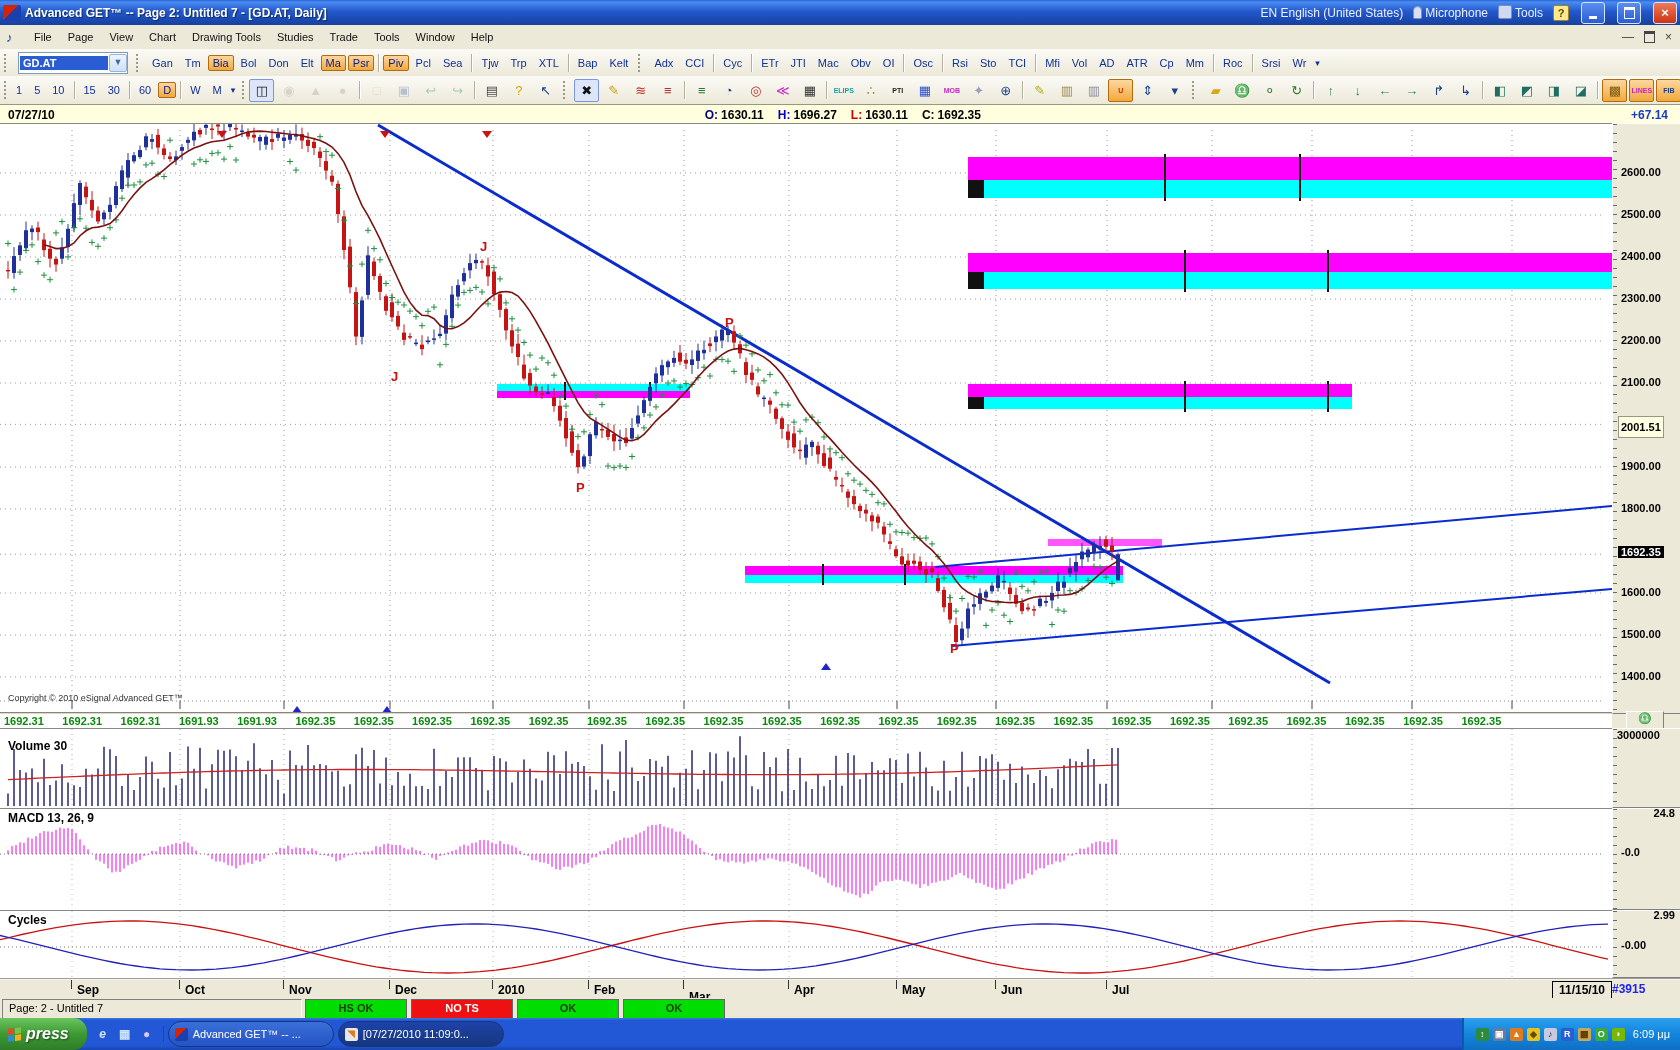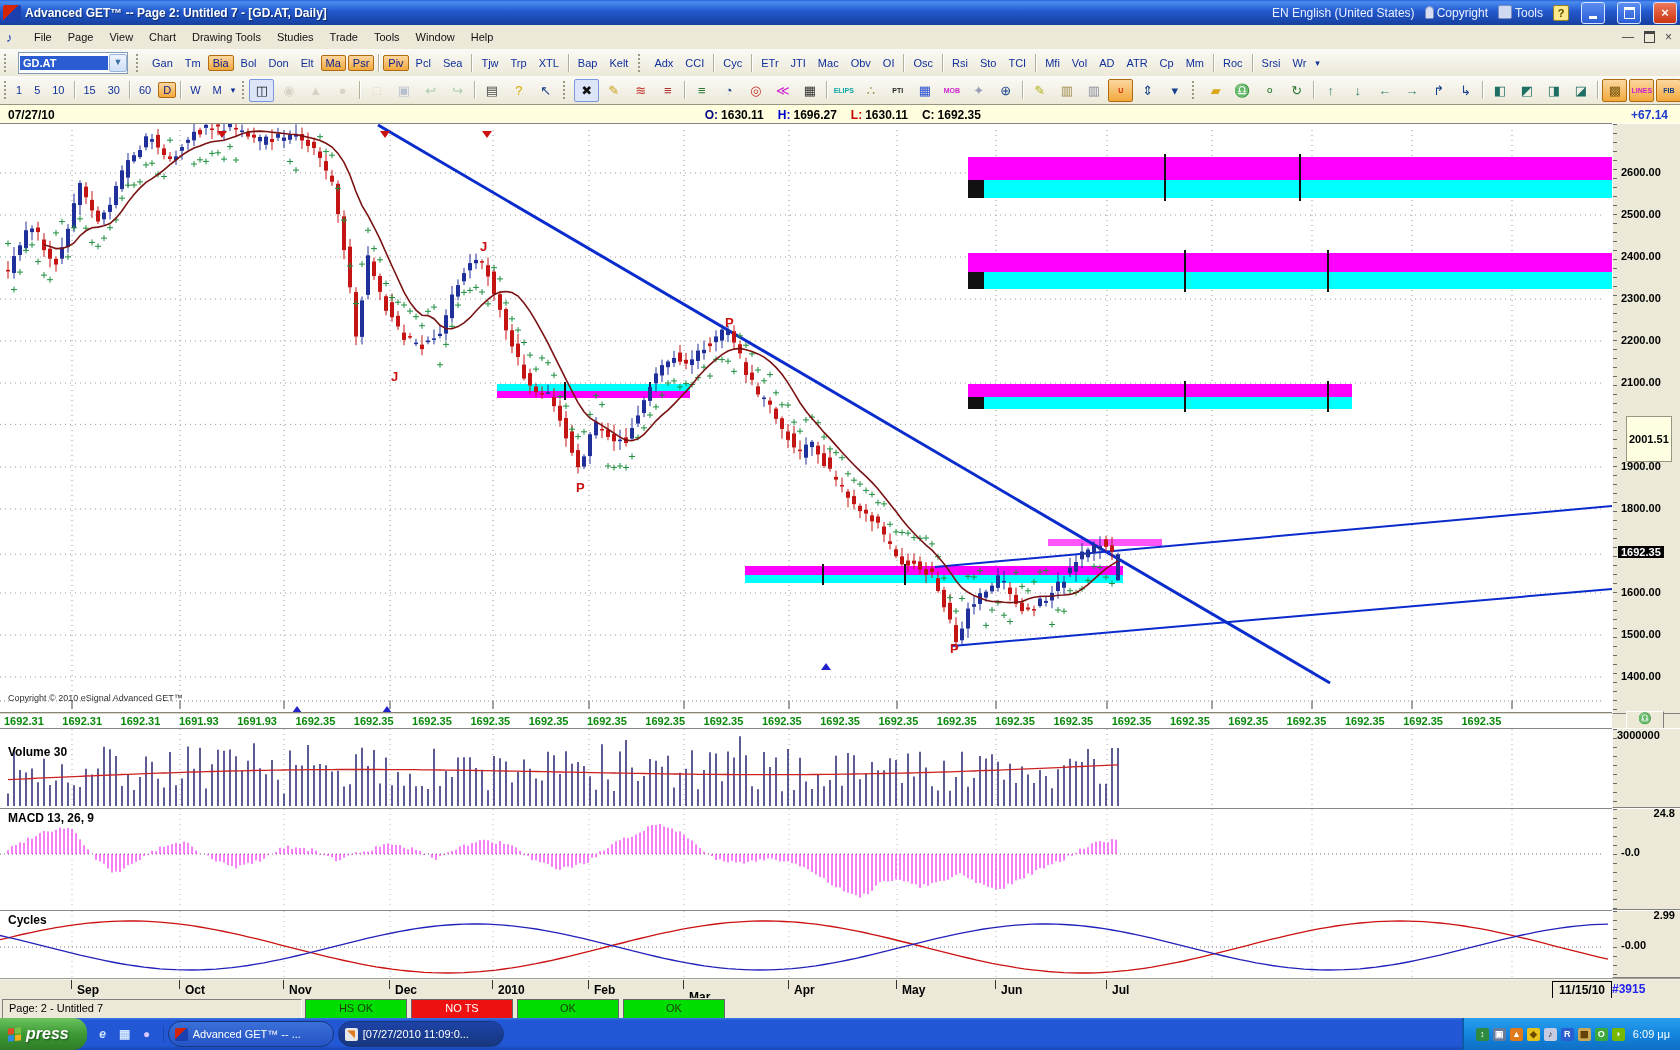--- a/index.html
+++ b/index.html
@@ -63,41 +63,41 @@
   #dl-change{margin-left:auto;margin-right:12px;color:#1a3acc}
   .dl-o{color:#000080}.dl-h{color:#0000cc}.dl-l{color:#cc0000}.dl-c{color:#000}
   .dl-val{color:#000;margin-left:3px}
   
   .pane{background:#fff;border-top:1px solid #888;border-bottom:1px solid #fff}
   .axisbox{left:1612px;width:68px;background:#ece9d8;border:1px solid;border-color:#fff #808080 #808080 #fff;
     font-weight:bold;font-size:11px;color:#000}
   .axis-ticks{position:absolute;left:0;top:0;width:4px;height:100%;
     background:repeating-linear-gradient(180deg,#6a6a6a 0 1px,transparent 1px 9px)}
   .axis-label{position:absolute;left:8px;white-space:nowrap}
-  .axis-label.cream{background:#ffffe1;border:1px solid #9a9684;padding:16px 2px;left:13px}
+  .axis-label.cream{background:#ffffe1;border:1px solid #9a9684;padding:4px 2px;left:5px}
   .axis-label.inverse{background:#000;color:#fff;padding:0 3px;left:5px}
   .pane-label{position:absolute;font-weight:bold;font-size:12px;color:#000;z-index:5}
   #price-row{left:0;top:712px;width:1612px;height:16px;background:#fff;border-top:2px groove #dcd8c8;overflow:hidden}
   .pr-val{position:absolute;top:1px;color:#0a8a0a;font-weight:bold;font-size:11px}
   #scales-mini-btn{left:1626px;top:711px;width:36px;height:17px;background:#ece9d8;
     border:1px solid;border-color:#fff #808080 #808080 #fff;text-align:center;font-size:11px;color:#6a5a20}
   
   #months-row{left:0;top:978px;width:1680px;height:20px;background:#ece9d8;
     border-top:2px groove #f4f2ea;font-weight:bold;font-size:12px}
   .month-label{position:absolute;top:3px;color:#000}
   .month-tick{position:absolute;top:0;width:1px;height:9px;background:#333}
   #date-box{position:absolute;left:1552px;top:1px;width:58px;height:16px;border:1px solid #000;
     text-align:center;line-height:16px;background:#ece9d8}
   #bar-count{position:absolute;left:1612px;top:2px;color:#2222ee}
   #statusbar{left:0;top:998px;width:1680px;height:20px;background:#ece9d8;display:flex;
     align-items:stretch;padding:1px 2px;gap:3px;font-size:11px}
   .sb-panel{border:1px solid;border-color:#808080 #fff #fff #808080;padding:2px 6px;white-space:nowrap}
   #sb-help{flex:1}
   #sb-page{width:286px}
-  .sb-badge{width:100px;text-align:center;font-weight:normal;padding:2px 0;border:1px solid #666}
+  .sb-badge{width:100px;text-align:center;font-weight:bold;padding:2px 0;border:1px solid #666}
   
   #taskbar{left:0;top:1018px;width:1680px;height:32px;
     background:linear-gradient(180deg,#3a77e0 0%,#2258d6 8%,#2258d6 85%,#1a46b4 100%);
     display:flex;align-items:center;color:#fff}
   #start-btn{height:32px;padding:0 18px 0 8px;display:flex;align-items:center;gap:5px;
     background:linear-gradient(180deg,#6cc45f 0%,#3c9a34 50%,#2f7c28 100%);
     border-radius:0 14px 14px 0;font-style:italic;font-weight:bold;font-size:16px;
     text-shadow:1px 1px 2px #1a4a14}
   #start-flag{display:grid;grid-template-columns:6px 6px;grid-template-rows:6px 6px;gap:1px;transform:skewY(-6deg)}
   #start-flag span{display:block}
@@ -117,21 +117,21 @@
   svg{display:block}
 </style>
 </head>
 <body>
 
 <div id="titlebar" class="abs">
   <div id="app-icon"></div>
   <div id="title-text">Advanced GET™  --  Page 2: Untitled 7 - [GD.AT, Daily]</div>
   <div id="langbar">
     <span>EN English (United States)</span>
-    <span><span id="mic-icon" class="lb-icon"></span><span>Copyright</span></span>
+    <span><span id="mic-icon" class="lb-icon"></span><span>Microphone</span></span>
     <span><span id="lb-tools-icon" class="lb-icon"></span><span>Tools</span></span>
     <span id="lb-help-icon">?</span>
     <span class="winbtn">
         <span class="glyph-min"></span>
       </span>
     <span class="winbtn">
         <span class="glyph-restore"></span>
       </span>
     <span class="winbtn close">
         <span class="glyph-x">×</span>
@@ -806,21 +806,21 @@
     <span class="pr-val" style="left: 1170px;">1692.35</span>
     <span class="pr-val" style="left: 1228.3px;">1692.35</span>
     <span class="pr-val" style="left: 1286.6px;">1692.35</span>
     <span class="pr-val" style="left: 1344.9px;">1692.35</span>
     <span class="pr-val" style="left: 1403.2px;">1692.35</span>
     <span class="pr-val" style="left: 1461.5px;">1692.35</span>
   </div>
 <div id="scales-mini-btn" class="abs">♎</div>
 
 <div class="abs pane" style="left:0;top:728px;width:1612px;height:78px">
-  <div class="pane-label" style="left:8px;top:16px">Volume 30</div>
+  <div class="pane-label" style="left:8px;top:10px">Volume 30</div>
   <svg id="vol-svg" width="1612" height="78">
       <line x1="72" y1="0" x2="72" y2="78" stroke="#aaa" stroke-dasharray="1,4"></line>
       <line x1="180" y1="0" x2="180" y2="78" stroke="#aaa" stroke-dasharray="1,4"></line>
       <line x1="284" y1="0" x2="284" y2="78" stroke="#aaa" stroke-dasharray="1,4"></line>
       <line x1="390" y1="0" x2="390" y2="78" stroke="#aaa" stroke-dasharray="1,4"></line>
       <line x1="493" y1="0" x2="493" y2="78" stroke="#aaa" stroke-dasharray="1,4"></line>
       <line x1="589" y1="0" x2="589" y2="78" stroke="#aaa" stroke-dasharray="1,4"></line>
       <line x1="684" y1="0" x2="684" y2="78" stroke="#aaa" stroke-dasharray="1,4"></line>
       <line x1="789" y1="0" x2="789" y2="78" stroke="#aaa" stroke-dasharray="1,4"></line>
       <line x1="897" y1="0" x2="897" y2="78" stroke="#aaa" stroke-dasharray="1,4"></line>

